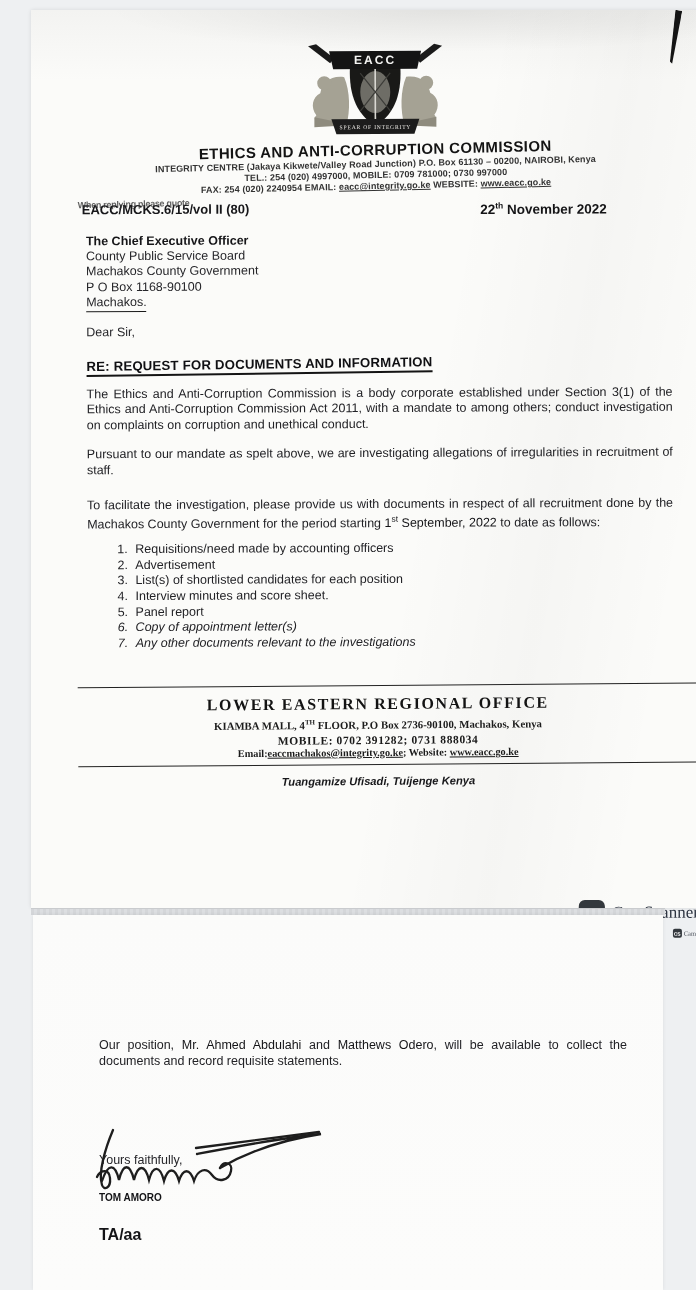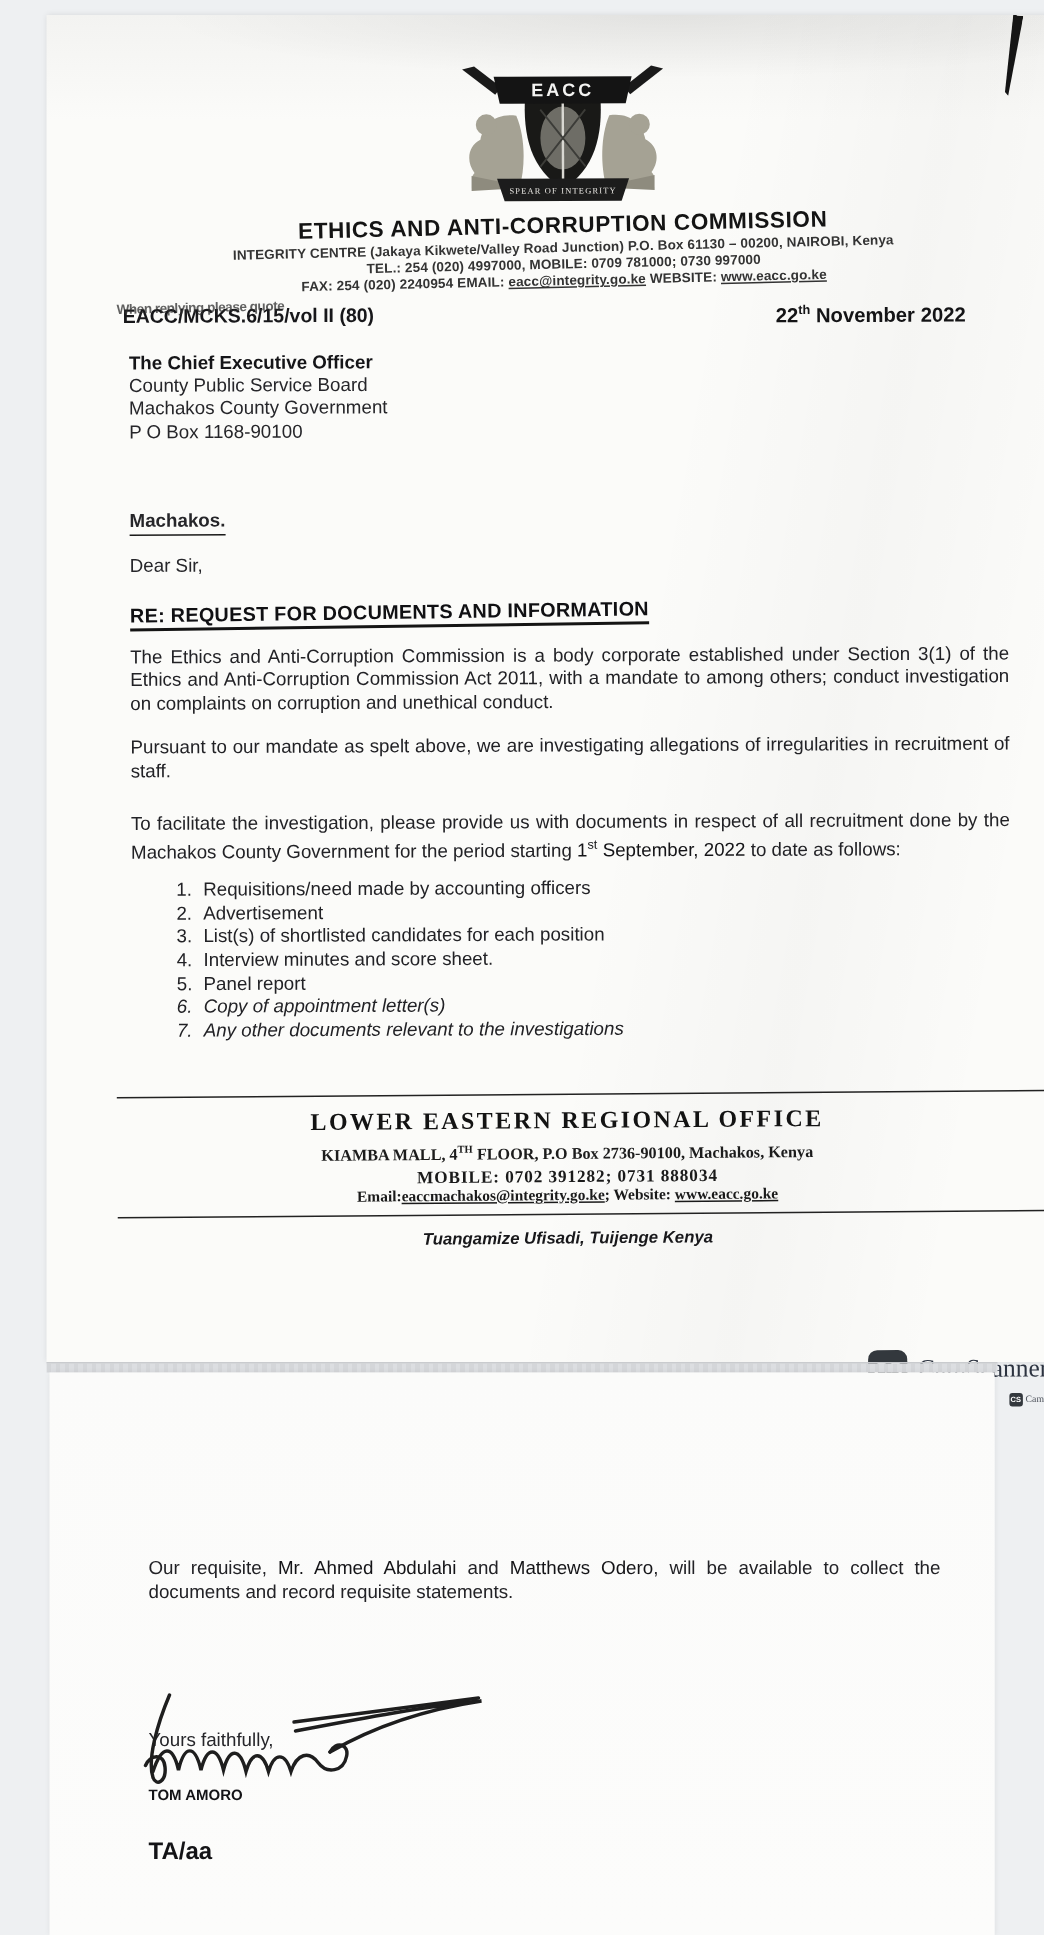--- a/index.html
+++ b/index.html
@@ -44,27 +44,27 @@
   .head-line { font-size:9px; font-weight:bold; color:#333; margin-top:1px; letter-spacing:.1px; }
   .head-line .u { text-decoration:underline; }
 
   
   .ref-row { position:relative; display:flex; justify-content:space-between; margin:10px 52px 0 52px; }
   .watermark {
     position:absolute; left:-4px; top:-3px; font-size:9px; color:rgba(45,45,45,.75);
     transform:rotate(-1deg); letter-spacing:-.3px; white-space:nowrap;
   }
   .ref-number { font-size:13px; font-weight:bold; color:#17171a; position:relative;text-align:center; }
-  .letter-date { font-size:13.5px; font-weight:bold; color:#141416; margin-right:26px; }
+  .letter-date { font-size:13.5px; font-weight:bold; color:#141416; margin-right:63px; }
   sup.ord { font-size:8.5px; vertical-align:super; }
 
   
   .recipient { margin:15px 52px 0 56px; font-size:12.5px; line-height:15.4px; }
   .recipient .b { font-weight:bold; color:#151518; }
-  .recipient .city { font-weight:bold; border-bottom:1.6px solid #1a1a1a; display:inline-block;margin-top:44px; }
+  .recipient .city { font-weight:normal; border-bottom:1.6px solid #1a1a1a; display:inline-block; }
   .salutation { margin:13px 52px 0 56px; font-size:12.5px; }
   .subject-line { margin:15px 52px 0 56px; transform:rotate(-0.55deg); }
   .subject-line span {
     display:inline-block; font-size:13.2px; font-weight:bold; color:#101013;
     border-bottom:2.4px solid #141414; padding-bottom:1px; letter-spacing:.2px;
   }
   p.body-par { margin:13px 50px 0 56px; font-size:12.5px; line-height:15.8px; text-align:justify; color:#222226; }
   p.body-par.sp { margin-top:19px; }
   .b-inline { font-weight:normal; color:#141417; }
   ol.request-list { margin:9px 50px 0 56px; padding-left:44px; font-size:12.5px; line-height:15.6px; color:#222226; }
@@ -204,21 +204,21 @@
         <div class="cs-label">CamScanner</div>
       </div>
 
     </div>
   </div>
 
   <div class="divider"></div>
 
   <div class="page2">
 
-    <p class="p2-par"><span>Our requisite, </span><span class="b-inline">Mr. Ahmed Abdulahi</span><span> and </span><span class="b-inline">Matthews Odero</span><span>, will be available to collect the documents and record requisite statements.</span></p>
+    <p class="p2-par"><span>Our position, </span><span class="b-inline">Mr. Ahmed Abdulahi</span><span> and </span><span class="b-inline">Matthews Odero</span><span>, will be available to collect the documents and record requisite statements.</span></p>
 
     <div class="p2-vale">Yours faithfully,</div>
 
     <svg class="sig-svg" viewBox="0 0 250 72" width="250" height="72">
       <g fill="none" stroke="#1e1e1e" stroke-width="2.3" stroke-linecap="round">
         <path d="M32,5 C24,24 17,48 21,60 C23,66 30,63 29,53 C28,43 19,45 16,52"></path>
         <path d="M21,56 C27,38 34,38 38,55 C42,38 49,38 53,55 C57,39 64,39 68,55 C72,40 79,40 83,56 C87,42 94,42 98,56 C102,43 109,43 113,56 C117,44 125,42 131,50 C137,58 148,56 150,46 C152,38 143,35 139,43"></path>
         <path d="M139,43 C165,28 200,15 240,9 C205,12 158,21 116,29"></path>
         <path d="M115,23 L238,7"></path>
       </g>

